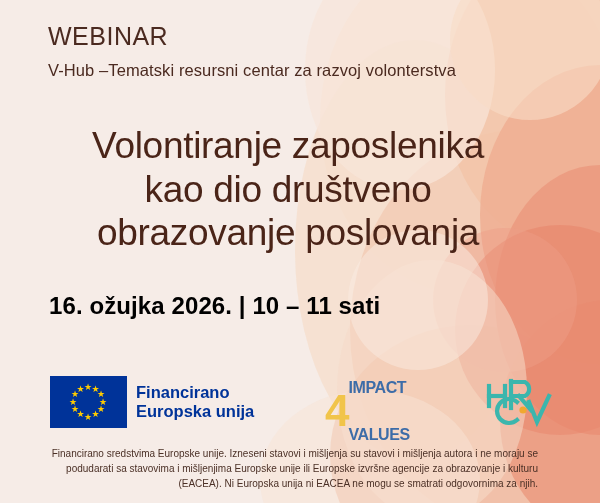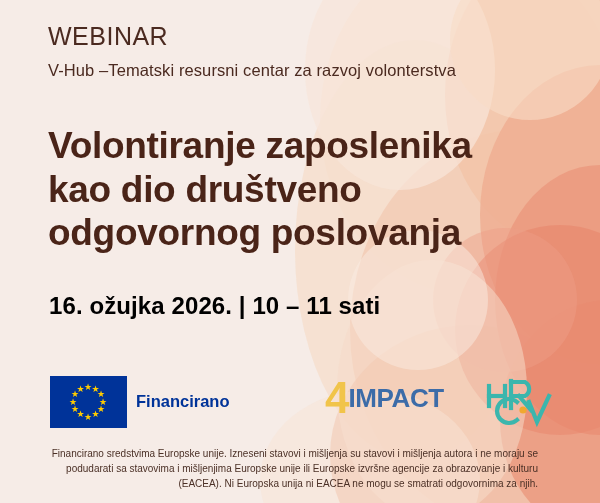--- a/index.html
+++ b/index.html
@@ -60,23 +60,24 @@
     text-align: right;
   }
 
   .headline {
     position: absolute;
     left: 48px;
     top: 124px;
     width: 480px;
     font-size: 37px;
     line-height: 1.18;
-    font-weight: bold;
+    font-weight: normal;
     color: #4a2418;
     letter-spacing: -0.3px;
+    text-align: center;
   }
   .headline .ln { display: block; white-space: nowrap; }
 
   .datetime {
     position: absolute;
     left: 49px;
     top: 292px;
     font-size: 24px;
     font-weight: bold;
     color: #000000;
@@ -138,21 +139,21 @@
     font-weight: bold;
     color: #f1c44a;
     line-height: 0.82;
     letter-spacing: -2px;
   }
   #impact-words {
     display: flex;
     flex-direction: column;
     color: #3c6ca8;
     font-weight: bold;
-    font-size: 26px;
+    font-size: 16px;
     line-height: 0.94;
     letter-spacing: -0.4px;
     gap: 32px;
   }
 
   
   #hrcv-logo {
     position: absolute;
     left: 483px;
     top: 6px;
@@ -210,21 +211,21 @@
 
   <div id="content">
 
     <div class="eyebrow">WEBINAR</div>
 
     <div class="subeyebrow">V-Hub –Tematski resursni centar za razvoj volonterstva</div>
 
     <div class="headline">
       <span class="ln">Volontiranje zaposlenika</span>
       <span class="ln">kao dio društveno</span>
-      <span class="ln">odgovornog poslovanja</span>
+      <span class="ln">obrazovanje poslovanja</span>
     </div>
 
     <div class="datetime">16. ožujka 2026. | 10 – 11 sati</div>
 
     <div id="logo-strip">
 
       <div id="eu-logo">
         <div id="eu-flag">
             <span class="star" style="color: rgb(255, 204, 0); left: 34px; top: 6.5px;">★</span>
             <span class="star" style="color: rgb(255, 204, 0); left: 41.5px; top: 8.50962px;">★</span>
@@ -234,27 +235,29 @@
             <span class="star" style="color: rgb(255, 204, 0); left: 41.5px; top: 34.4904px;">★</span>
             <span class="star" style="color: rgb(255, 204, 0); left: 34px; top: 36.5px;">★</span>
             <span class="star" style="color: rgb(255, 204, 0); left: 26.5px; top: 34.4904px;">★</span>
             <span class="star" style="color: rgb(255, 204, 0); left: 21.0096px; top: 29px;">★</span>
             <span class="star" style="color: rgb(255, 204, 0); left: 19px; top: 21.5px;">★</span>
             <span class="star" style="color: rgb(255, 204, 0); left: 21.0096px; top: 14px;">★</span>
             <span class="star" style="color: rgb(255, 204, 0); left: 26.5px; top: 8.50962px;">★</span>
           </div>
         <div id="eu-text">
           <div>Financirano</div>
+          <div>Europska unija</div>
         </div>
       </div>
 
       <div id="impact-logo">
         <div id="impact-four">4</div>
         <div id="impact-words">
           <span>IMPACT</span>
+          <span>VALUES</span>
         </div>
       </div>
 
       <svg id="hrcv-logo" viewBox="0 0 72 56" aria-hidden="true">
         <g fill="none" stroke="#3bb6ad" stroke-width="4.2" stroke-linecap="square">
 
           <path d="M6 12 V32"></path>
           <path d="M22 12 V32"></path>
           <path d="M6 22 H22"></path>
 

